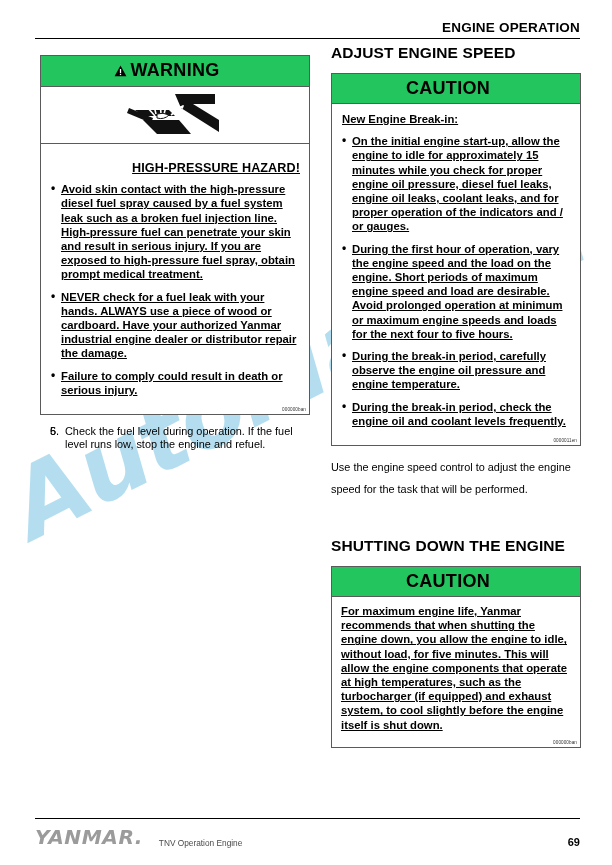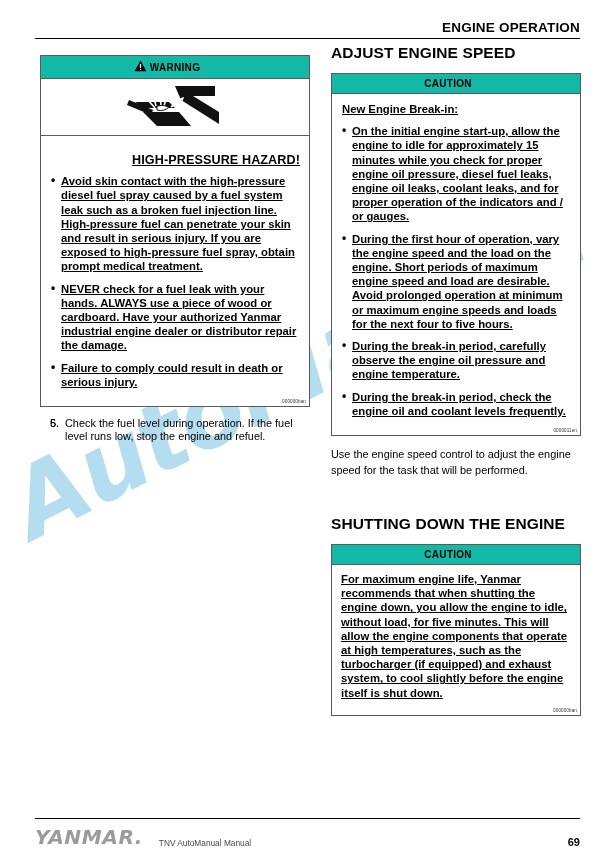--- a/index.html
+++ b/index.html
@@ -97,25 +97,25 @@
   }
 
   
   .alert-box {
     border: 1px solid #5a5a5a;
     background: #ffffff;
     position: relative;
     box-sizing: border-box;
   }
   .alert-banner {
-    background: #14b8a6;
+    background: #22c55e;
     border-bottom: 1px solid #5a5a5a;
     text-align: center;
     font-weight: 700;
-    font-size: 10px;
+    font-size: 18px;
     padding: 4px 16px 4px 0;
     letter-spacing: .3px;
   }
   .alert-banner .tri-icon {
     display: inline-block;
     vertical-align: -1px;
     margin-right: 3px;
   }
   .pictogram-cell {
     border-bottom: 1px solid #5a5a5a;
@@ -194,21 +194,21 @@
     position: absolute;
     left: 3px;
     top: 0;
     width: 16px;
     text-align: right;
   }
 
   
   .body-para {
     font-size: 10.9px;
-    line-height: 16px;
+    line-height: 22px;
     margin: 10px 0 0 0;
   }
 
   
   #footer {
     position: absolute;
     left: 35px;
     top: 818px;
     width: 545px;
     height: 32px;
@@ -355,18 +355,18 @@
       </div>
       <div class="doc-code">000000ban</div>
     </div>
 
   </div>
 
   <div id="footer">
     <div id="footer-rule"></div>
     <div id="footer-inner">
       <span id="yanmar-logo">YANMAR.</span>
-      <span id="footer-manual">TNV AutoManual Manual</span>
+      <span id="footer-manual">TNV Operation Engine</span>
       <span id="footer-page">69</span>
     </div>
   </div>
 
 </div>
 
 </body></html>

